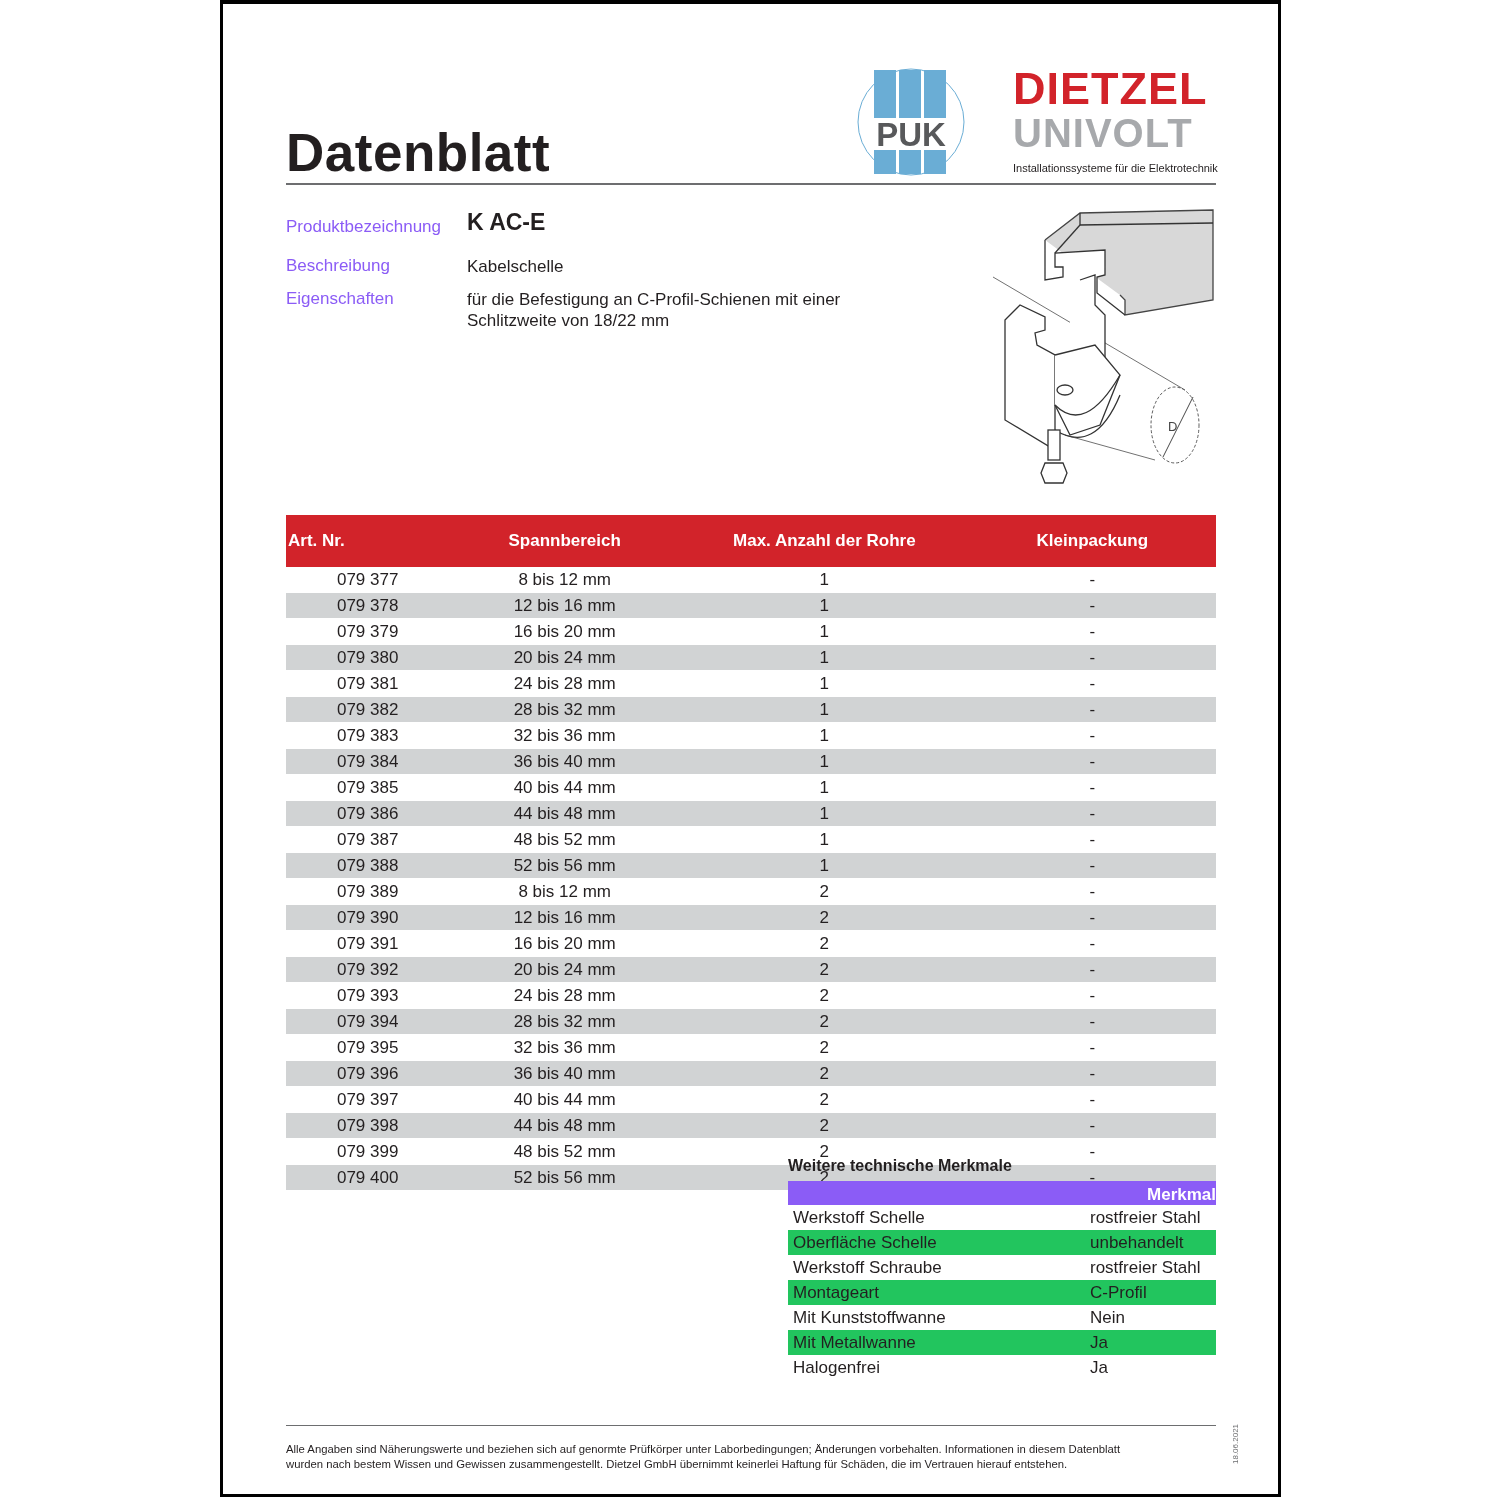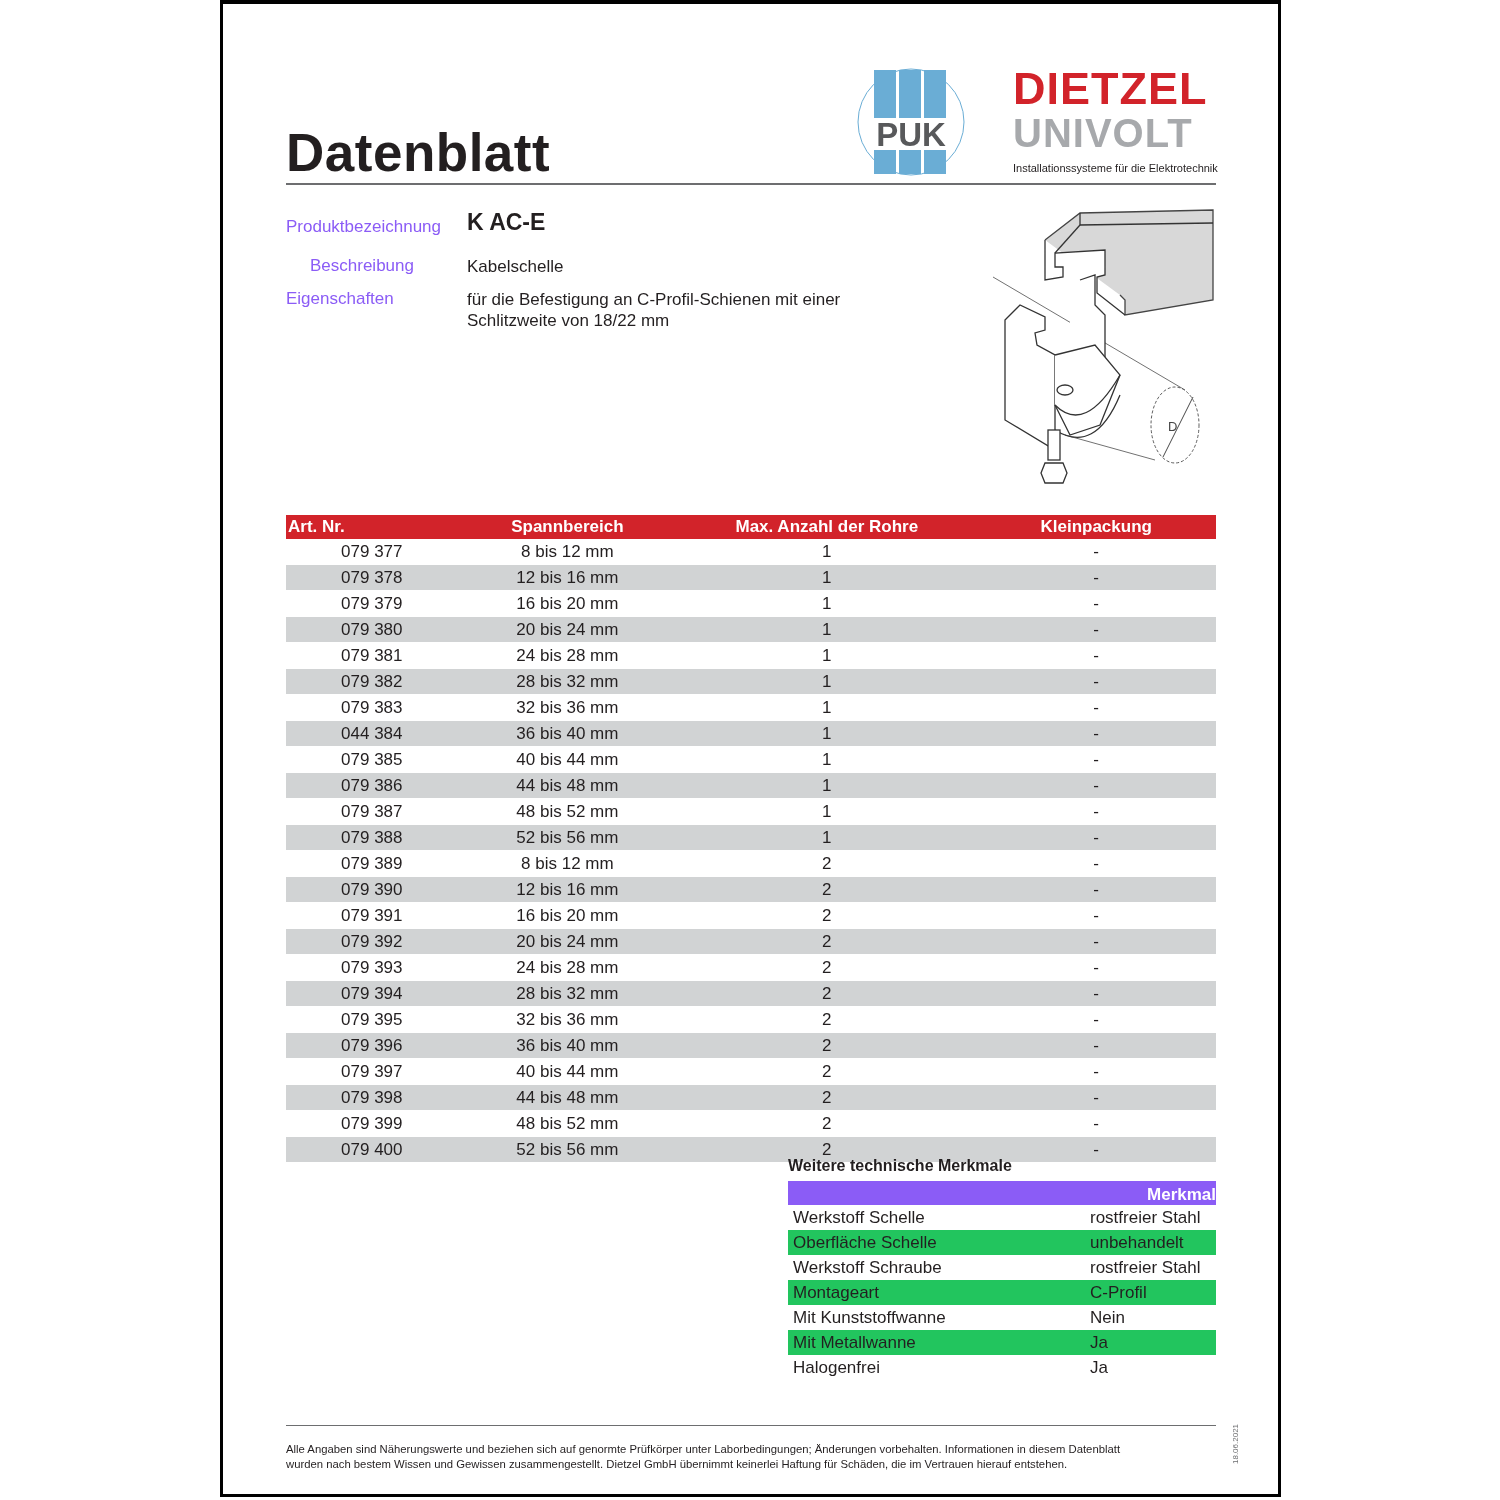--- a/index.html
+++ b/index.html
@@ -12,21 +12,21 @@
   
   .dietzel{position:absolute;left:1013px;top:66px;font-size:45px;font-weight:bold;color:#d2232a;letter-spacing:1px;line-height:45px;}
   .univolt{position:absolute;left:1013px;top:110px;font-size:40px;font-weight:bold;color:#a7a9ac;letter-spacing:1px;line-height:47px;}
   .tagline{position:absolute;left:1013px;top:162px;font-size:11px;color:#231f20;}
   .lbl{position:absolute;left:286px;font-size:17px;color:#8b5cf6;}
   .val{position:absolute;left:467px;font-size:17px;color:#231f20;line-height:21px;}
   .prodname{font-size:23px;font-weight:bold;}
   .drawing{position:absolute;left:985px;top:205px;width:235px;height:290px;}
   table{border-collapse:collapse;}
   .main-table{position:absolute;left:286px;top:515px;width:930px;font-size:17px;}
-  .main-table th{background:#d2232a;color:#fff;font-weight:bold;font-size:17px;height:24px;padding:0;text-align:center;}
+  .main-table th{background:#d2232a;color:#fff;font-weight:bold;font-size:17px;height:24px;padding:14px;text-align:center;}
   .main-table th.c1{text-align:left;padding-left:2px;}
   .main-table td{height:25px;padding:0;text-align:center;color:#231f20;}
   .main-table td.c1{text-align:center;}
   .main-table tr.alt td{background:#d1d3d4;}
   .main-table tr td{border-bottom:0.5px solid #fff;}
   .section-title{position:absolute;left:788px;top:1157px;font-size:16px;font-weight:bold;color:#231f20;}
   .feat-table{position:absolute;left:788px;top:1181px;width:428px;font-size:17px;}
   .feat-table th{background:#8b5cf6;color:#fff;font-weight:bold;text-align:right;padding:4px 0 0 5px;height:20px;font-size:17px;}
   .feat-table td{height:25px;padding:0 0 0 5px;color:#231f20;}
   .feat-table td.v{width:126px;}
@@ -53,21 +53,21 @@
     <text x="55" y="78" text-anchor="middle" font-family="Liberation Sans, sans-serif" font-weight="bold" font-size="33" fill="#58595b">PUK</text>
   </svg>
 </div>
 
 <div class="dietzel">DIETZEL</div>
 <div class="univolt">UNIVOLT</div>
 <div class="tagline">Installationssysteme für die Elektrotechnik</div>
 
 <div class="lbl" style="top:217px;">Produktbezeichnung</div>
 <div class="val prodname" style="top:212px;">K AC-E</div>
-<div class="lbl" style="top:256px;margin-left:24px;">Beschreibung</div>
+<div class="lbl" style="top:256px;">Beschreibung</div>
 <div class="val" style="top:256px;">Kabelschelle</div>
 <div class="lbl" style="top:289px;">Eigenschaften</div>
 <div class="val" style="top:289px;">
   <div>für die Befestigung an C-Profil-Schienen mit einer</div>
   <div>Schlitzweite von 18/22 mm</div>
 </div>
 
 <div class="drawing">
   <svg width="235" height="290" viewBox="0 0 235 290" fill="none" stroke="#333" stroke-width="1.3">
 
@@ -139,21 +139,21 @@
         <td>1</td>
         <td>-</td>
       </tr>
       <tr>
         <td class="c1">079 383</td>
         <td>32 bis 36 mm</td>
         <td>1</td>
         <td>-</td>
       </tr>
       <tr class="alt">
-        <td class="c1">044 384</td>
+        <td class="c1">079 384</td>
         <td>36 bis 40 mm</td>
         <td>1</td>
         <td>-</td>
       </tr>
       <tr>
         <td class="c1">079 385</td>
         <td>40 bis 44 mm</td>
         <td>1</td>
         <td>-</td>
       </tr>

